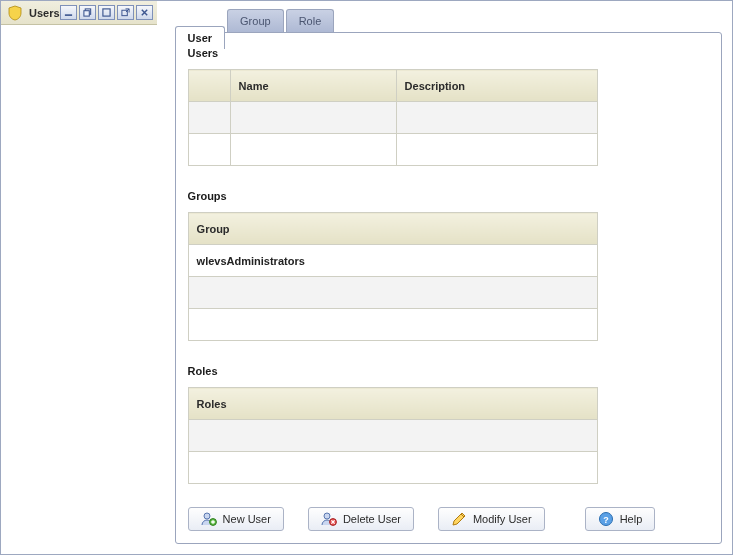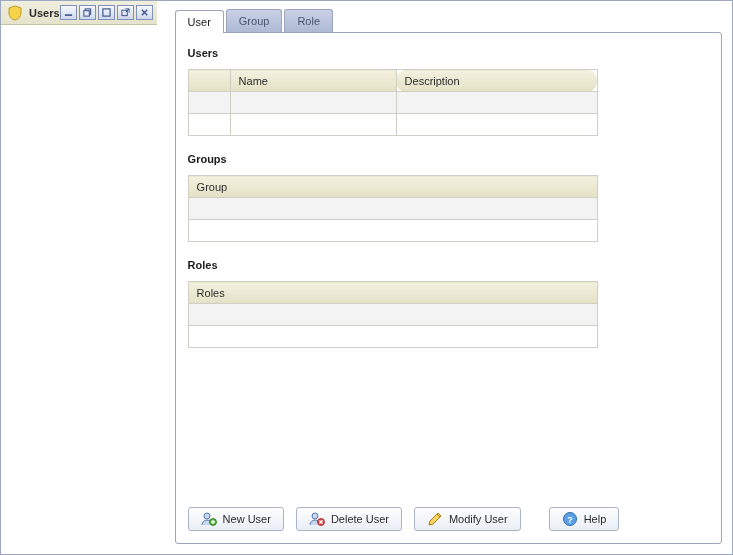--- a/index.html
+++ b/index.html
@@ -67,76 +67,76 @@
     border: 1px solid #9ba5bd;
     border-bottom: none;
     border-radius: 3px 3px 0 0;
     background: linear-gradient(#c9d1e4, #aeb9d4);
     color: #4a5570;
     cursor: pointer;
   }
   .tab.active {
     background: #fff;
     color: #1a1a1a;
-    font-weight: normal;
+    font-weight: bold;
     border-color: #9ba5bd;
     position: relative;
-    top: 1px;
+    top: 17px;
   }
 
   .panel {
     border: 1px solid #9ba5bd;
     border-radius: 0 3px 3px 3px;
     padding: 10px 12px 12px 12px;
     flex: 1;
     background: #fff;
     display: flex;
     flex-direction: column;
   }
 
   .section-label {
     font-weight: bold;
     color: #1a1a1a;
     margin: 4px 0 10px 0;
     font-size: 11px;
   }
-  .section-label.mt { margin-top: 17px; }
+  .section-label.mt { margin-top: 24px; }
 
   table.data-table {
     width: 409px;
     border-collapse: collapse;
     table-layout: fixed;
   }
   .data-table th, .data-table td {
     border: 1px solid #cfcfc3;
-    height: 22px;
+    height: 32px;
     padding: 3px 8px;
     text-align: left;
-    font-weight: normal;
+    font-weight: bold;
     color: #222;
   }
   .data-table th {
     background: linear-gradient(#f3f1df, #e4e1c6);
     color: #2b2b2b;
   }
   .data-table tr.alt td {
     background: #f3f3f3;
   }
   .col-check { width: 42px; text-align: center; }
   .col-name { width: 166px; }
-  .col-desc { width: 201px; border-radius: 10px; }
+  .col-desc { width: 201px; }
   .col-single { width: 409px; }
 
   .checkbox {
     width: 12px; height: 12px; border: 1px solid #7a8aa8; background: #fff; display: inline-block;
   }
 
   .button-bar {
     display: flex;
-    gap: 12px;
+    gap: 24px;
     padding-top: 14px;
     margin-top: auto;
   }
   .btn {
     display: flex;
     align-items: center;
     gap: 6px;
     padding: 4px 12px;
     border: 1px solid #abb3c6;
     border-radius: 3px;
@@ -225,20 +225,23 @@
       </table>
 
       <div class="section-label mt">Groups</div>
       <table class="data-table">
         <thead>
             <tr>
               <th class="col-single">Group</th>
             </tr>
           </thead>
         <tbody>
+          <tr>
+              <td>wlevsAdministrators</td>
+            </tr>
           <tr class="alt">
               <td></td>
             </tr>
           <tr>
               <td></td>
             </tr>
         </tbody>
       </table>
 
       <div class="section-label mt">Roles</div>

